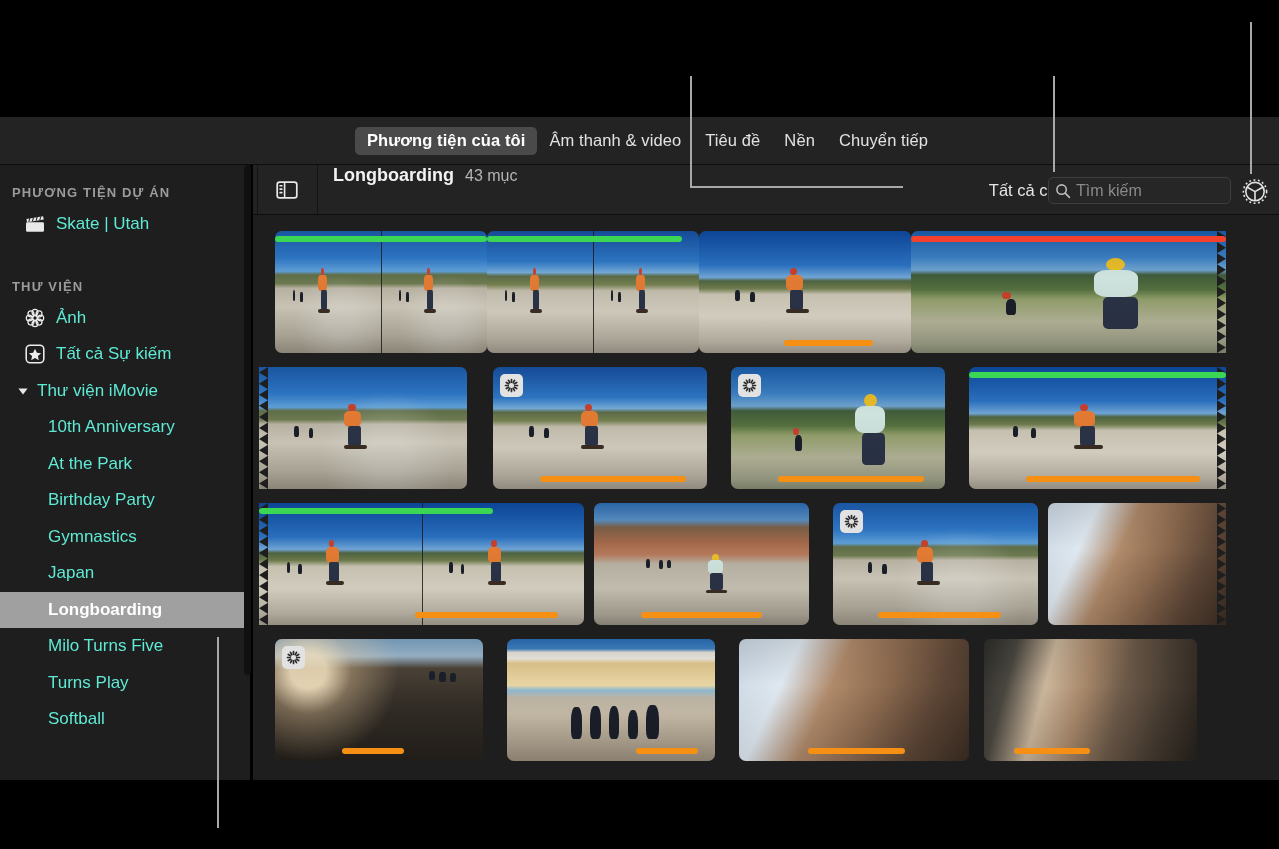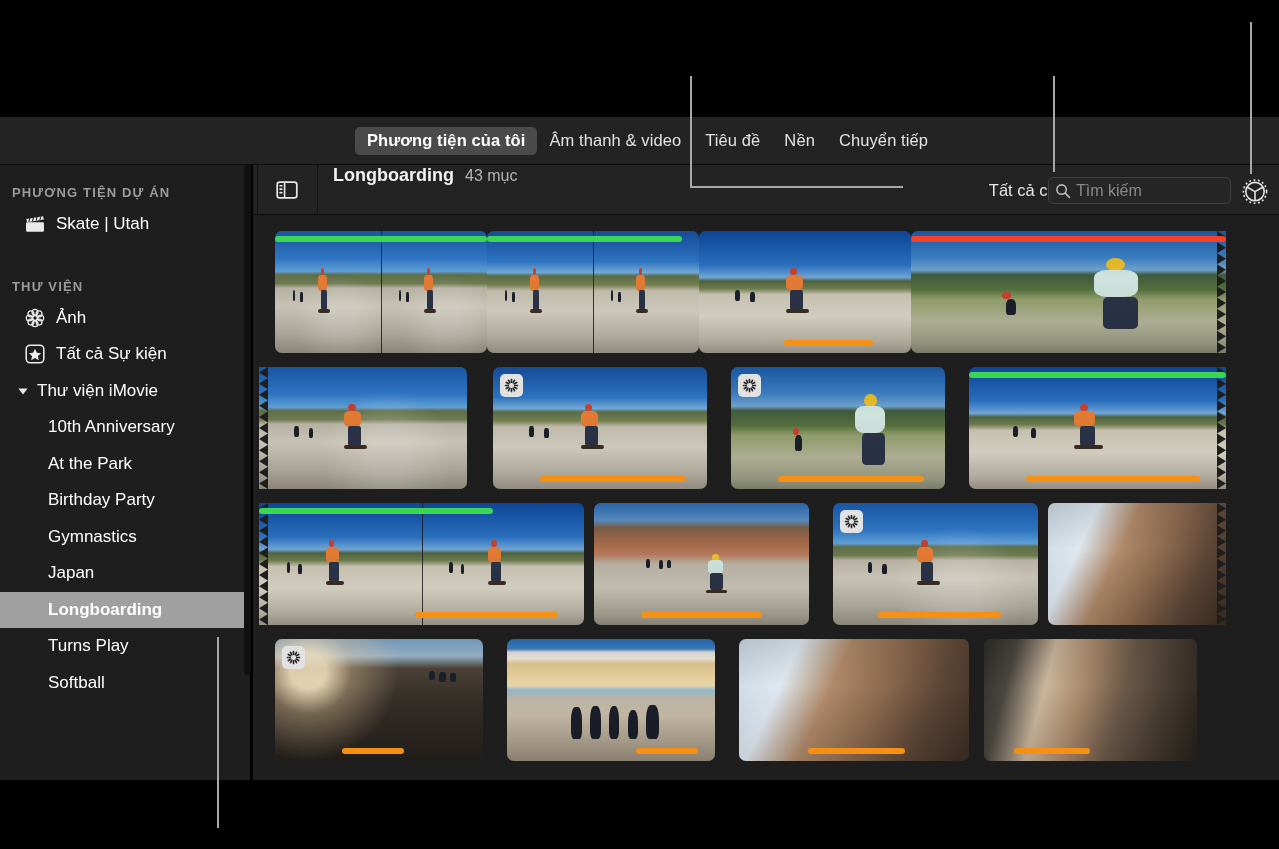--- a/index.html
+++ b/index.html
@@ -38,21 +38,21 @@
   .sidebar{
     position:absolute; left:0; top:165px; width:250px; height:615px;
     background:#1e1e1e; z-index:8; overflow:hidden;
   }
   .side-section{
     font-size:13px; font-weight:700; letter-spacing:1.15px;
     color:#9b9b9b; padding:0 0 0 12px;
   }
   .side-row{
     height:36.5px; display:flex; align-items:center; gap:10px;
-    padding-left:24px; color:#ffffff; font-size:17px; white-space:nowrap;
+    padding-left:24px; color:#5eead4; font-size:17px; white-space:nowrap;
   }
   .side-row.child{ padding-left:48px; }
   .side-row.selected{ background:#a0a0a0; color:#ffffff; font-weight:600; }
   .side-ico{ width:22px; height:22px; flex:0 0 22px; display:block; }
   .disclose{ width:14px; height:14px; flex:0 0 14px; margin-left:-16px; }
 
   
   .side-track{
     position:absolute; left:243px; top:165px; width:9px; height:615px;
     z-index:9;
@@ -280,21 +280,21 @@
             <circle cx="16.454772721475248" cy="7.54522727852475" r="3.2" fill="none" stroke="#ededed" stroke-width="1.35"></circle>
       <circle cx="12" cy="12" r="2.5" fill="none" stroke="#ededed" stroke-width="1.35"></circle>
           </svg>
           <span>Ảnh</span>
         </div>
         <div class="side-row">
           <svg class="side-ico" viewBox="0 0 24 24">
       <rect x="2.4" y="2.4" width="19.2" height="19.2" rx="4.4" fill="none" stroke="#ededed" stroke-width="1.7"></rect>
       <path d="M12 6.2 l2.05 4.3 4.6.55 -3.45 3.15 .95 4.6 -4.15-2.4 -4.15 2.4 .95-4.6 -3.45-3.15 4.6-.55 Z" fill="#ededed"></path>
           </svg>
-          <span>Tất cả Sự kiện</span>
+          <span>Tất cả Sự kiếm</span>
         </div>
         <div class="side-row" style="padding-left: 32px; gap: 7px;">
           <svg class="disclose" viewBox="0 0 14 14">
           <path d="M2.4 4.4 L11.6 4.4 L7 10.4 Z" fill="#e8e8e8"></path>
           </svg>
         <span>Thư viện iMovie</span>
         </div>
         <div class="side-row child">
           <span>10th Anniversary</span>
         </div>
@@ -305,20 +305,23 @@
           <span>Birthday Party</span>
         </div>
         <div class="side-row child">
           <span>Gymnastics</span>
         </div>
         <div class="side-row child">
           <span>Japan</span>
         </div>
         <div class="side-row child selected">
           <span>Longboarding</span>
+        </div>
+        <div class="side-row child">
+          <span>Milo Turns Five</span>
         </div>
         <div class="side-row child">
           <span>Turns Play</span>
         </div>
         <div class="side-row child">
           <span>Softball</span>
         </div>
       </div>
   </div>
   <div class="side-track">

